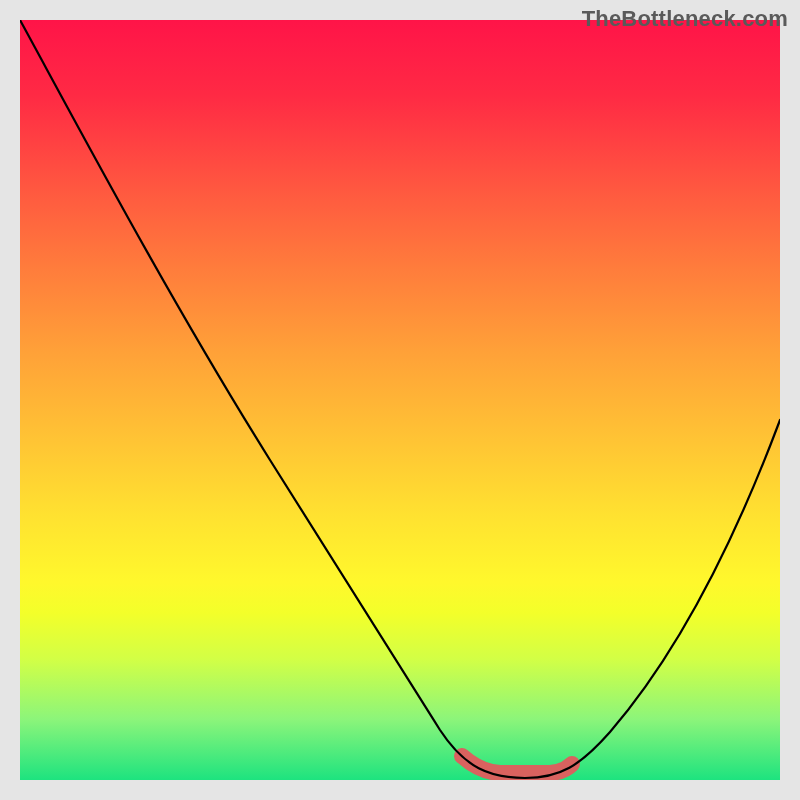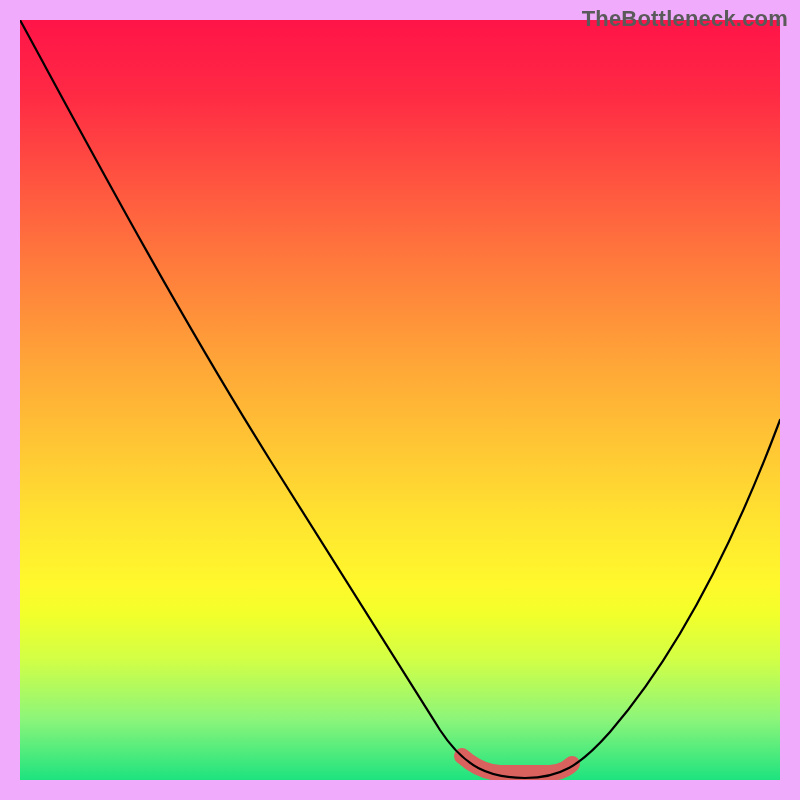--- a/index.html
+++ b/index.html
@@ -8,21 +8,21 @@
     width: 800px;
     height: 800px;
     background: #000;
     overflow: hidden;
     font-family: Arial, Helvetica, sans-serif;
   }
   .frame {
     position: relative;
     width: 800px;
     height: 800px;
-    background: #f0abfc;
+    background: #e5e5e5;
   }
   .watermark {
     position: absolute;
     top: 6px;
     right: 12px;
     color: #5a5a5a;
     font-size: 22px;
     font-weight: 600;
     letter-spacing: 0.2px;
     z-index: 10;

